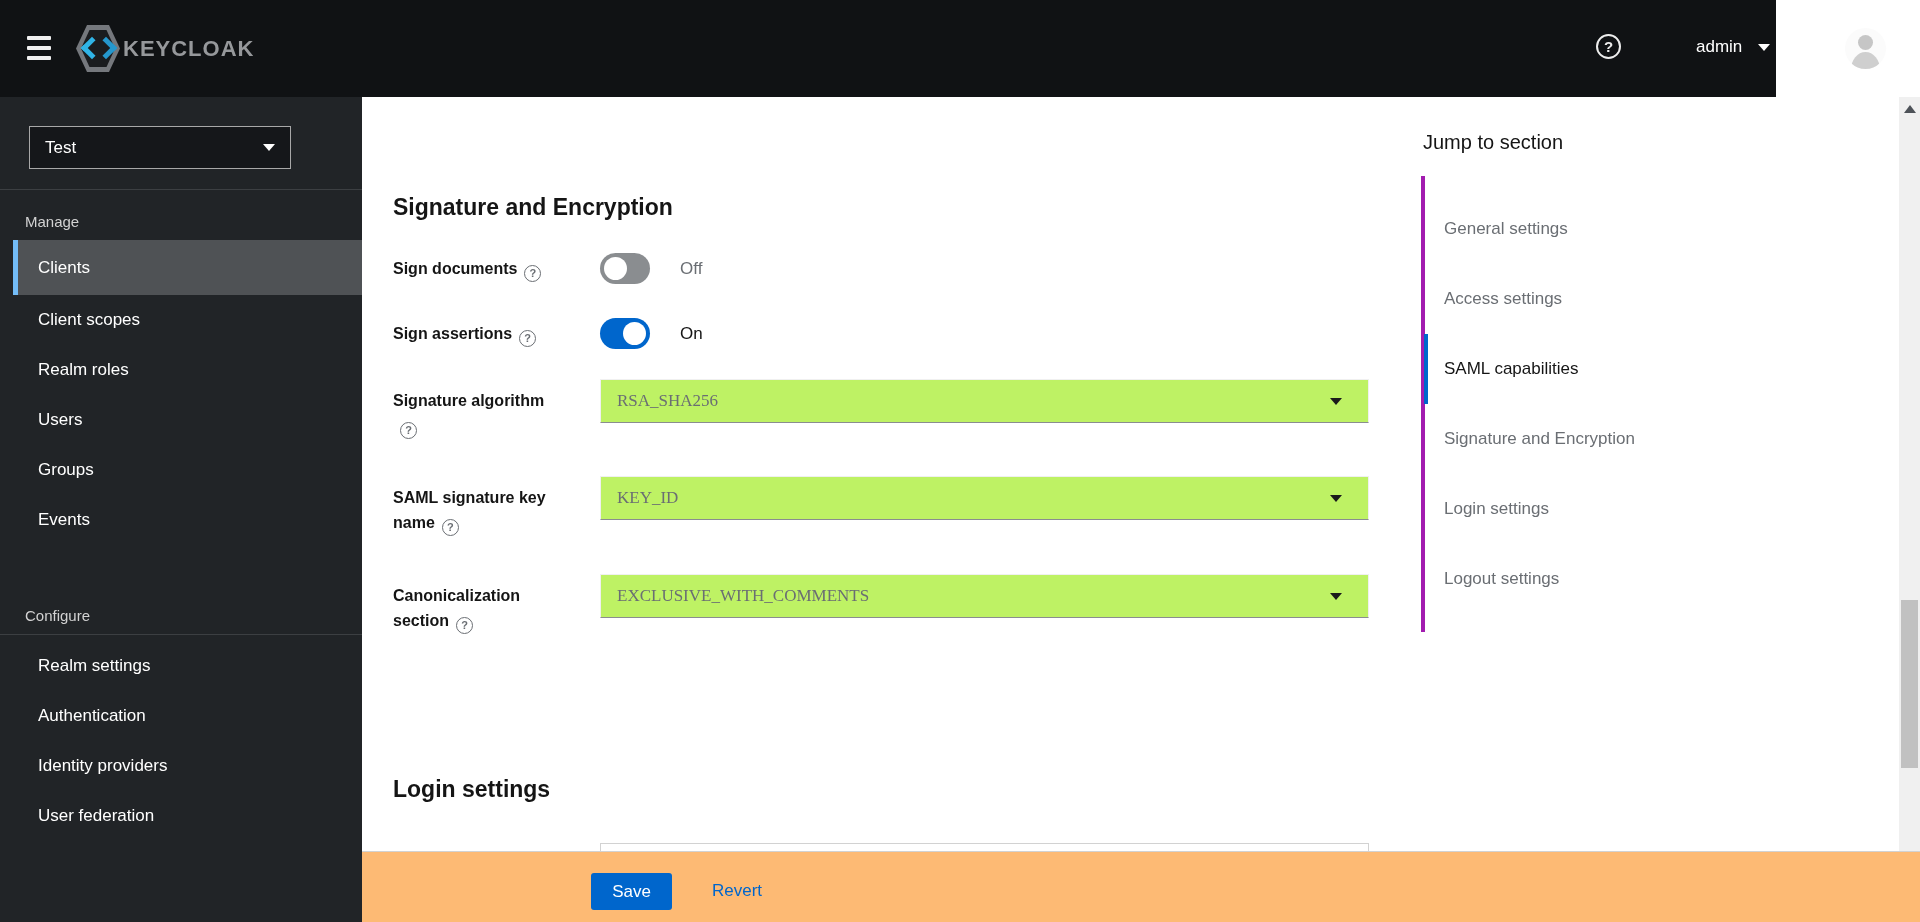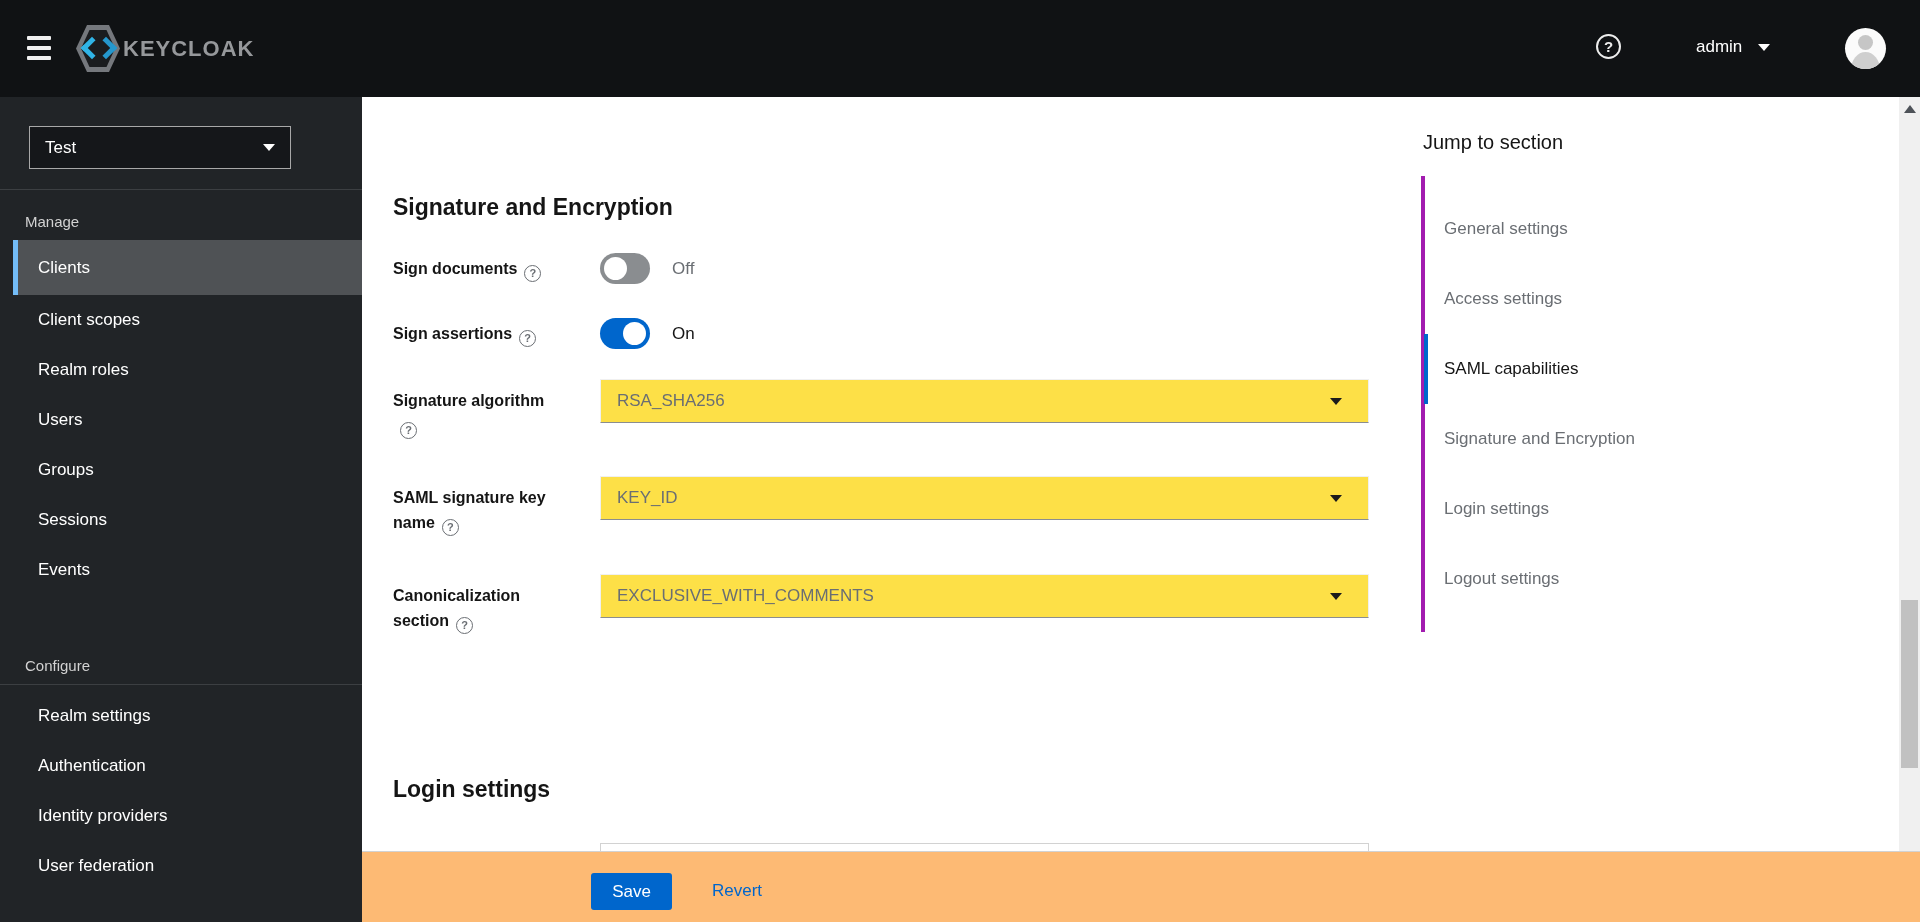--- a/index.html
+++ b/index.html
@@ -1,20 +1,20 @@
 <!DOCTYPE html>
 <html><head>
 <meta charset="utf-8">
 <style>
   html,body{margin:0;padding:0;background:#fff;}
   body{width:1920px;height:922px;overflow:hidden;font-family:"Liberation Sans",sans-serif;-webkit-font-smoothing:antialiased;}
   .app{position:relative;width:1920px;height:922px;}
 
   
-  .header{position:absolute;top:0;left:0;width:1920px;height:97px;background:#101214;z-index:30;}
+  .header{position:absolute;top:0;left:0;width:1776px;height:97px;background:#101214;z-index:30;}
   .hamburger{position:absolute;left:27px;top:35px;width:26px;height:26px;background:none;border:none;cursor:pointer;padding:0;}
   .hamburger span{display:block;width:24px;height:4px;background:#f0f0f0;margin-bottom:6px;border-radius:1px;}
   .logo{position:absolute;left:76px;top:25px;display:flex;align-items:center;}
   .hex{position:relative;width:44px;height:47px;background:#75787d;clip-path:polygon(25% 0,75% 0,100% 50%,75% 100%,25% 100%,0 50%);}
   .hex::before{content:'';position:absolute;left:5px;top:5px;width:34px;height:37px;background:#1a1c1f;clip-path:polygon(25% 0,75% 0,100% 50%,75% 100%,25% 100%,0 50%);}
   .chev{position:absolute;width:11px;height:11px;border-left:5px solid #30b4e7;border-bottom:5px solid #30b4e7;}
   .chev.l{left:8px;top:15px;transform:rotate(45deg);}
   .chev.r{left:22px;top:15px;transform:rotate(225deg);border-color:#2597cd;}
   .brand-text{margin-left:3px;font-size:22px;font-weight:bold;letter-spacing:1px;color:#96989b;}
   .help-circle{position:absolute;left:1596px;top:34px;width:25px;height:25px;border:2px solid #ededed;border-radius:50%;color:#ededed;font-size:15px;font-weight:bold;display:flex;align-items:center;justify-content:center;cursor:pointer;background:none;}
@@ -43,25 +43,25 @@
   .frow{position:absolute;left:31px;width:1010px;}
   .flabel{position:absolute;left:0;top:0;width:162px;font-size:16px;font-weight:600;color:#151515;line-height:25px;}
   .help-icon{display:inline-flex;width:17px;height:17px;box-sizing:border-box;border:1.5px solid #6a6e73;border-radius:50%;color:#6a6e73;font-size:11px;font-weight:bold;align-items:center;justify-content:center;margin-left:7px;vertical-align:-3px;cursor:pointer;}
   .fcontrol{position:absolute;left:207px;top:0;width:769px;}
   .switch{position:relative;display:inline-block;width:50px;height:31px;border-radius:16px;cursor:pointer;vertical-align:middle;}
   .switch.off{background:#8a8d90;}
   .switch.on{background:#0066cc;}
   .switch .knob{position:absolute;top:4px;width:23px;height:23px;border-radius:50%;background:#fff;}
   .switch.off .knob{left:4px;}
   .switch.on .knob{right:4px;}
-  .state{margin-left:22px;font-size:17px;vertical-align:middle;line-height:31px;}
+  .state{margin-left:30px;font-size:17px;vertical-align:middle;line-height:31px;}
   .state.off{color:#6a6e73;}
   .state.on{color:#151515;}
   .frow.sw .flabel{line-height:31px;}
-  .selectbox{box-sizing:border-box;width:769px;height:44px;border:1px solid #f0f0f0;border-bottom:1px solid #8a8d90;background:#fde047;display:flex;align-items:center;justify-content:space-between;padding:0 26px 0 16px;cursor:pointer;}
+  .selectbox{box-sizing:border-box;width:769px;height:44px;border:1px solid #f0f0f0;border-bottom:1px solid #8a8d90;background:#bef264;display:flex;align-items:center;justify-content:space-between;padding:0 26px 0 16px;cursor:pointer;font-family:Liberation Serif, serif;}
   .selval{font-size:17px;color:#6a6e73;}
   .sel-caret{width:0;height:0;border-left:6px solid transparent;border-right:6px solid transparent;border-top:7px solid #1b1b1b;}
   .flabel.pad{padding-top:9px;}
   .next-title{position:absolute;left:31px;top:678px;margin:0;font-size:23px;font-weight:600;color:#151515;line-height:28px;}
   .partial-input{position:absolute;left:238px;top:746px;width:769px;height:10px;box-sizing:border-box;border:1px solid #d2d2d2;border-bottom:none;background:#fff;}
 
   
   .jump-panel{position:absolute;left:1059px;top:33px;width:330px;}
   .jump-title{font-size:20px;color:#151515;line-height:24px;padding-left:2px;}
   .jump-list{margin-top:22px;border-left:4px solid #a21caf;padding:18px 0;}
@@ -112,21 +112,20 @@
     </div>
     <div class="side-divider"></div>
     <div class="nav-sections" id="nav-sections">
         <div class="nav-section">
           <div class="nav-title">Manage</div>
           <div class="nav-item active">Clients</div>
           <div class="nav-item">Client scopes</div>
           <div class="nav-item">Realm roles</div>
           <div class="nav-item">Users</div>
           <div class="nav-item">Groups</div>
-          <div class="nav-item">Sessions</div>
           <div class="nav-item">Events</div>
         </div>
         <div class="nav-section second">
           <div class="nav-title">Configure</div>
           <div class="nav-divider"></div>
           <div class="nav-item">Realm settings</div>
           <div class="nav-item">Authentication</div>
           <div class="nav-item">Identity providers</div>
           <div class="nav-item">User federation</div>
         </div>

